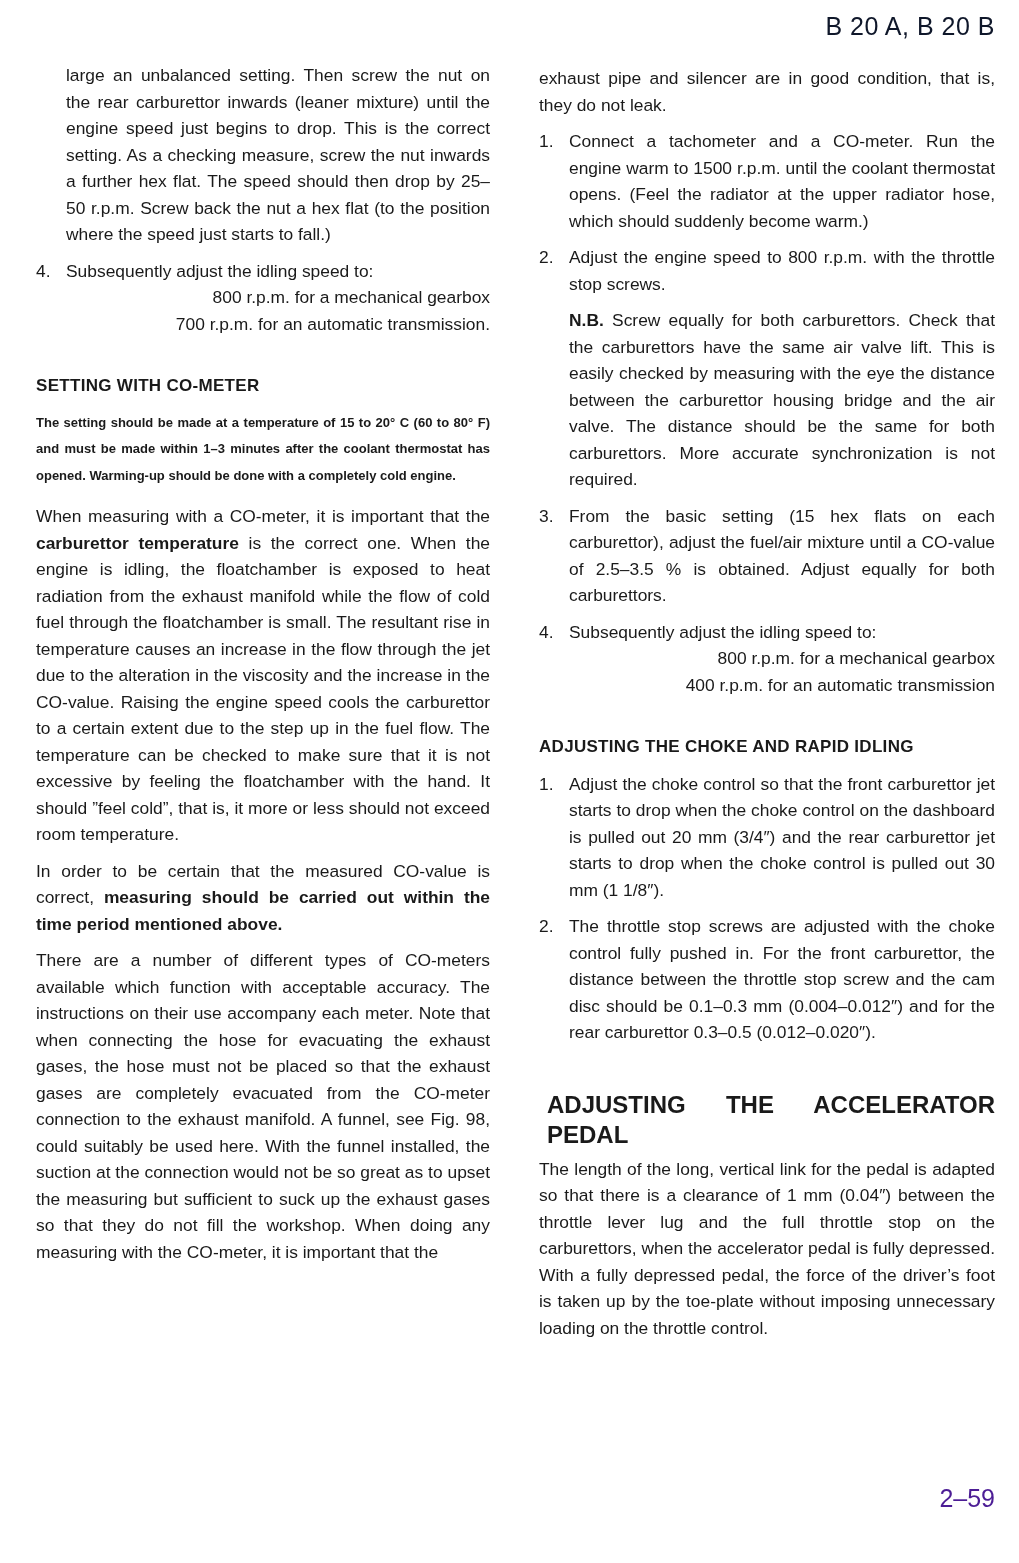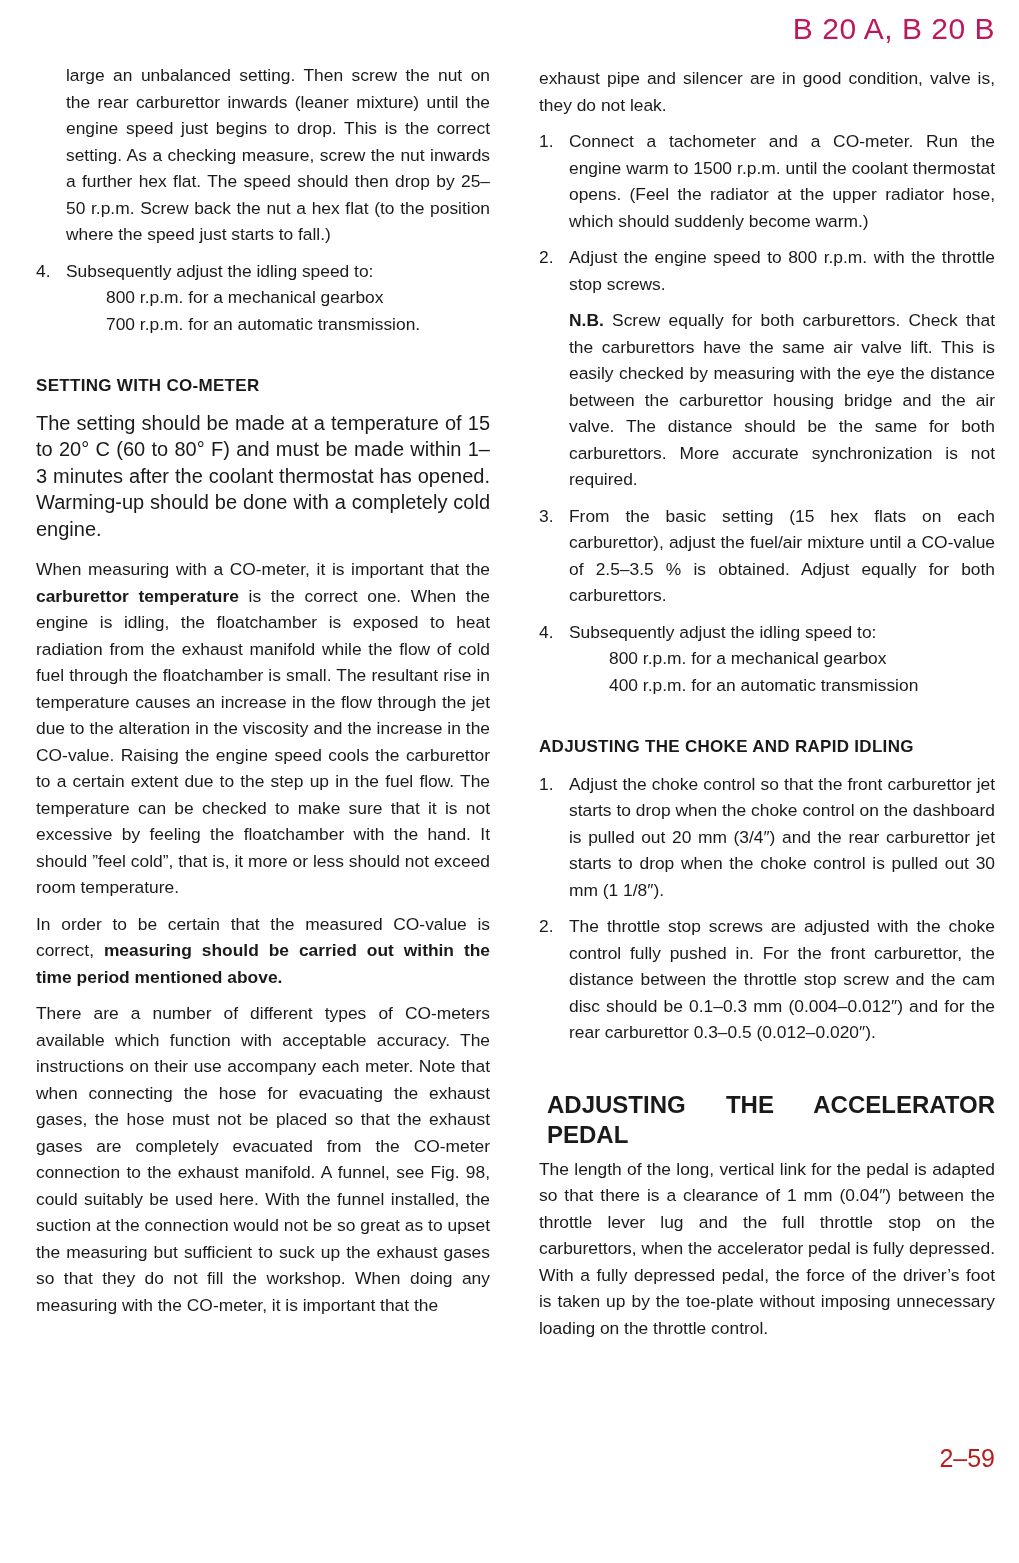--- a/index.html
+++ b/index.html
@@ -1,37 +1,37 @@
 <!DOCTYPE html>
 <html><head>
 <meta charset="utf-8">
 <style>
   html, body { margin: 0; padding: 0; }
   body {
     width: 1019px; height: 1563px; background: #ffffff; color: #1a1a1a;
     font-family: "Liberation Sans", sans-serif; position: relative; overflow: hidden;
   }
   .page-header {
-    position: absolute; top: 12px; right: 24px; font-size: 30px; letter-spacing: 0.5px; color: #be185d;
+    position: absolute; top: 12px; right: 24px; font-size: 25px; letter-spacing: 0.5px; color: #0f172a;
   }
   .page-number {
-    position: absolute; top: 1444px; right: 24px; font-size: 25px; color: #b91c1c;
+    position: absolute; top: 1484px; right: 24px; font-size: 25px; color: #4c1d95;
   }
   .col { position: absolute; font-size: 17.4px; line-height: 26.5px; text-align: justify; }
   .col-left { left: 36px; top: 62px; width: 454px; }
   .col-right { left: 539px; top: 65px; width: 456px; }
   p { margin: 0 0 10px 0; }
   .indent-block { padding-left: 30px; }
   .item { position: relative; padding-left: 30px; margin-bottom: 10px; }
   .item .num { position: absolute; left: 0; top: 0; }
-  .sub { padding-left: 40px; text-align: left; }
+  .sub { padding-left: 40px; text-align: right; }
   .h-small { font-weight: bold; font-size: 17px; margin: 36px 0 10px 0; letter-spacing: 0.3px; }
   .h-large { font-weight: bold; font-size: 24px; line-height: 30px; margin: 44px 0 6px 8px; }
   .bold { font-weight: bold; }
-  .bold-para { font-weight: normal; font-size: 20px; margin-bottom: 14px; margin-top: 8px; }
+  .bold-para { font-weight: bold; font-size: 13px; margin-bottom: 14px; margin-top: 8px; }
 </style>
 </head>
 <body>
 
 <div class="page-header">B 20 A, B 20 B</div>
 
 <div class="col col-left">
   <p class="indent-block">large an unbalanced setting. Then screw the nut on the rear carburettor inwards (leaner mixture) until the engine speed just begins to drop. This is the correct setting. As a checking measure, screw the nut inwards a further hex flat. The speed should then drop by 25–50 r.p.m. Screw back the nut a hex flat (to the position where the speed just starts to fall.)</p>
   <div class="item">
     <span class="num">4.</span>
@@ -44,21 +44,21 @@
   <p class="bold-para">The setting should be made at a temperature of 15 to 20° C (60 to 80° F) and must be made within 1–3 minutes after the coolant thermostat has opened. Warming-up should be done with a completely cold engine.</p>
 
   <p><span>When measuring with a CO-meter, it is important that the </span><span class="bold">carburettor temperature</span><span> is the correct one. When the engine is idling, the floatchamber is exposed to heat radiation from the exhaust manifold while the flow of cold fuel through the floatchamber is small. The resultant rise in temperature causes an increase in the flow through the jet due to the alteration in the viscosity and the increase in the CO-value. Raising the engine speed cools the carburettor to a certain extent due to the step up in the fuel flow. The temperature can be checked to make sure that it is not excessive by feeling the floatchamber with the hand. It should ”feel cold”, that is, it more or less should not exceed room temperature.</span></p>
 
   <p><span>In order to be certain that the measured CO-value is correct, </span><span class="bold">measuring should be carried out within the time period mentioned above.</span></p>
 
   <p>There are a number of different types of CO-meters available which function with acceptable accuracy. The instructions on their use accompany each meter. Note that when connecting the hose for evacuating the exhaust gases, the hose must not be placed so that the exhaust gases are completely evacuated from the CO-meter connection to the exhaust manifold. A funnel, see Fig. 98, could suitably be used here. With the funnel installed, the suction at the connection would not be so great as to upset the measuring but sufficient to suck up the exhaust gases so that they do not fill the workshop. When doing any measuring with the CO-meter, it is important that the</p>
 </div>
 
 <div class="col col-right">
-  <p>exhaust pipe and silencer are in good condition, valve is, they do not leak.</p>
+  <p>exhaust pipe and silencer are in good condition, that is, they do not leak.</p>
 
   <div class="item">
     <span class="num">1.</span>
     <div>Connect a tachometer and a CO-meter. Run the engine warm to 1500 r.p.m. until the coolant thermostat opens. (Feel the radiator at the upper radiator hose, which should suddenly become warm.)</div>
   </div>
   <div class="item">
     <span class="num">2.</span>
     <div>Adjust the engine speed to 800 r.p.m. with the throttle stop screws.</div>
   </div>
   <p class="indent-block"><span class="bold">N.B.</span><span> Screw equally for both carburettors. Check that the carburettors have the same air valve lift. This is easily checked by measuring with the eye the distance between the carburettor housing bridge and the air valve. The distance should be the same for both carburettors. More accurate synchronization is not required.</span></p>

